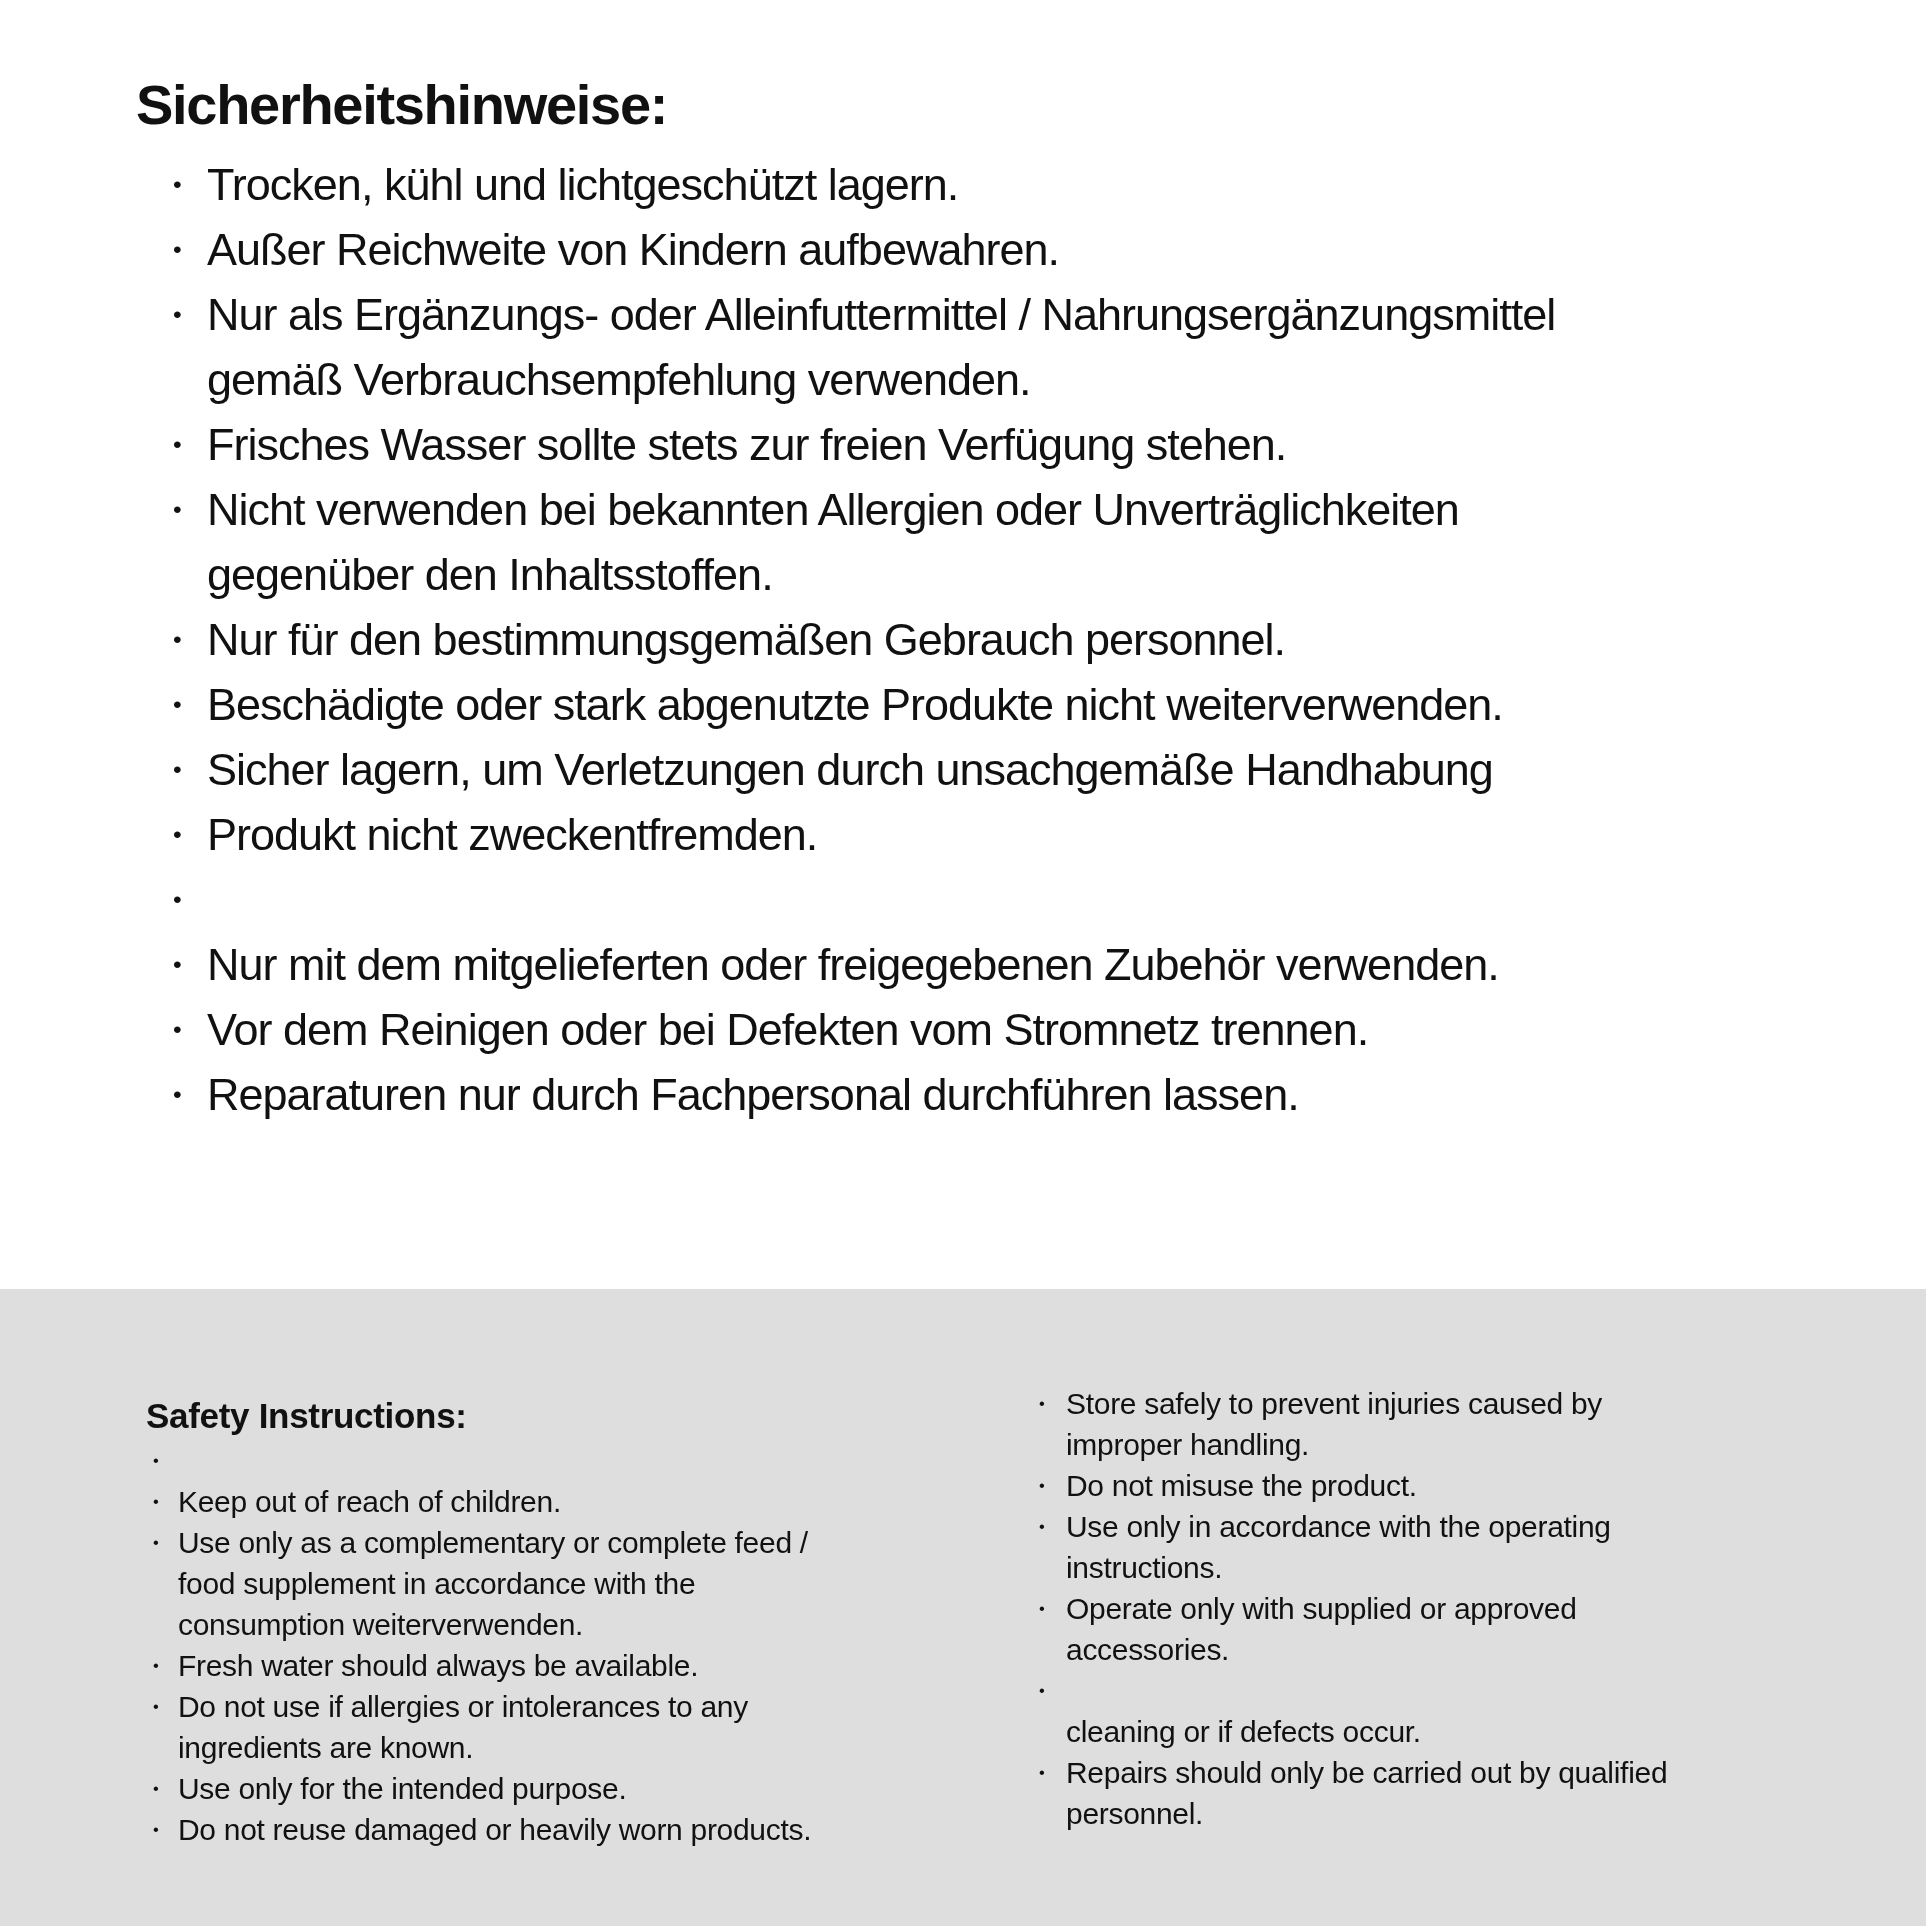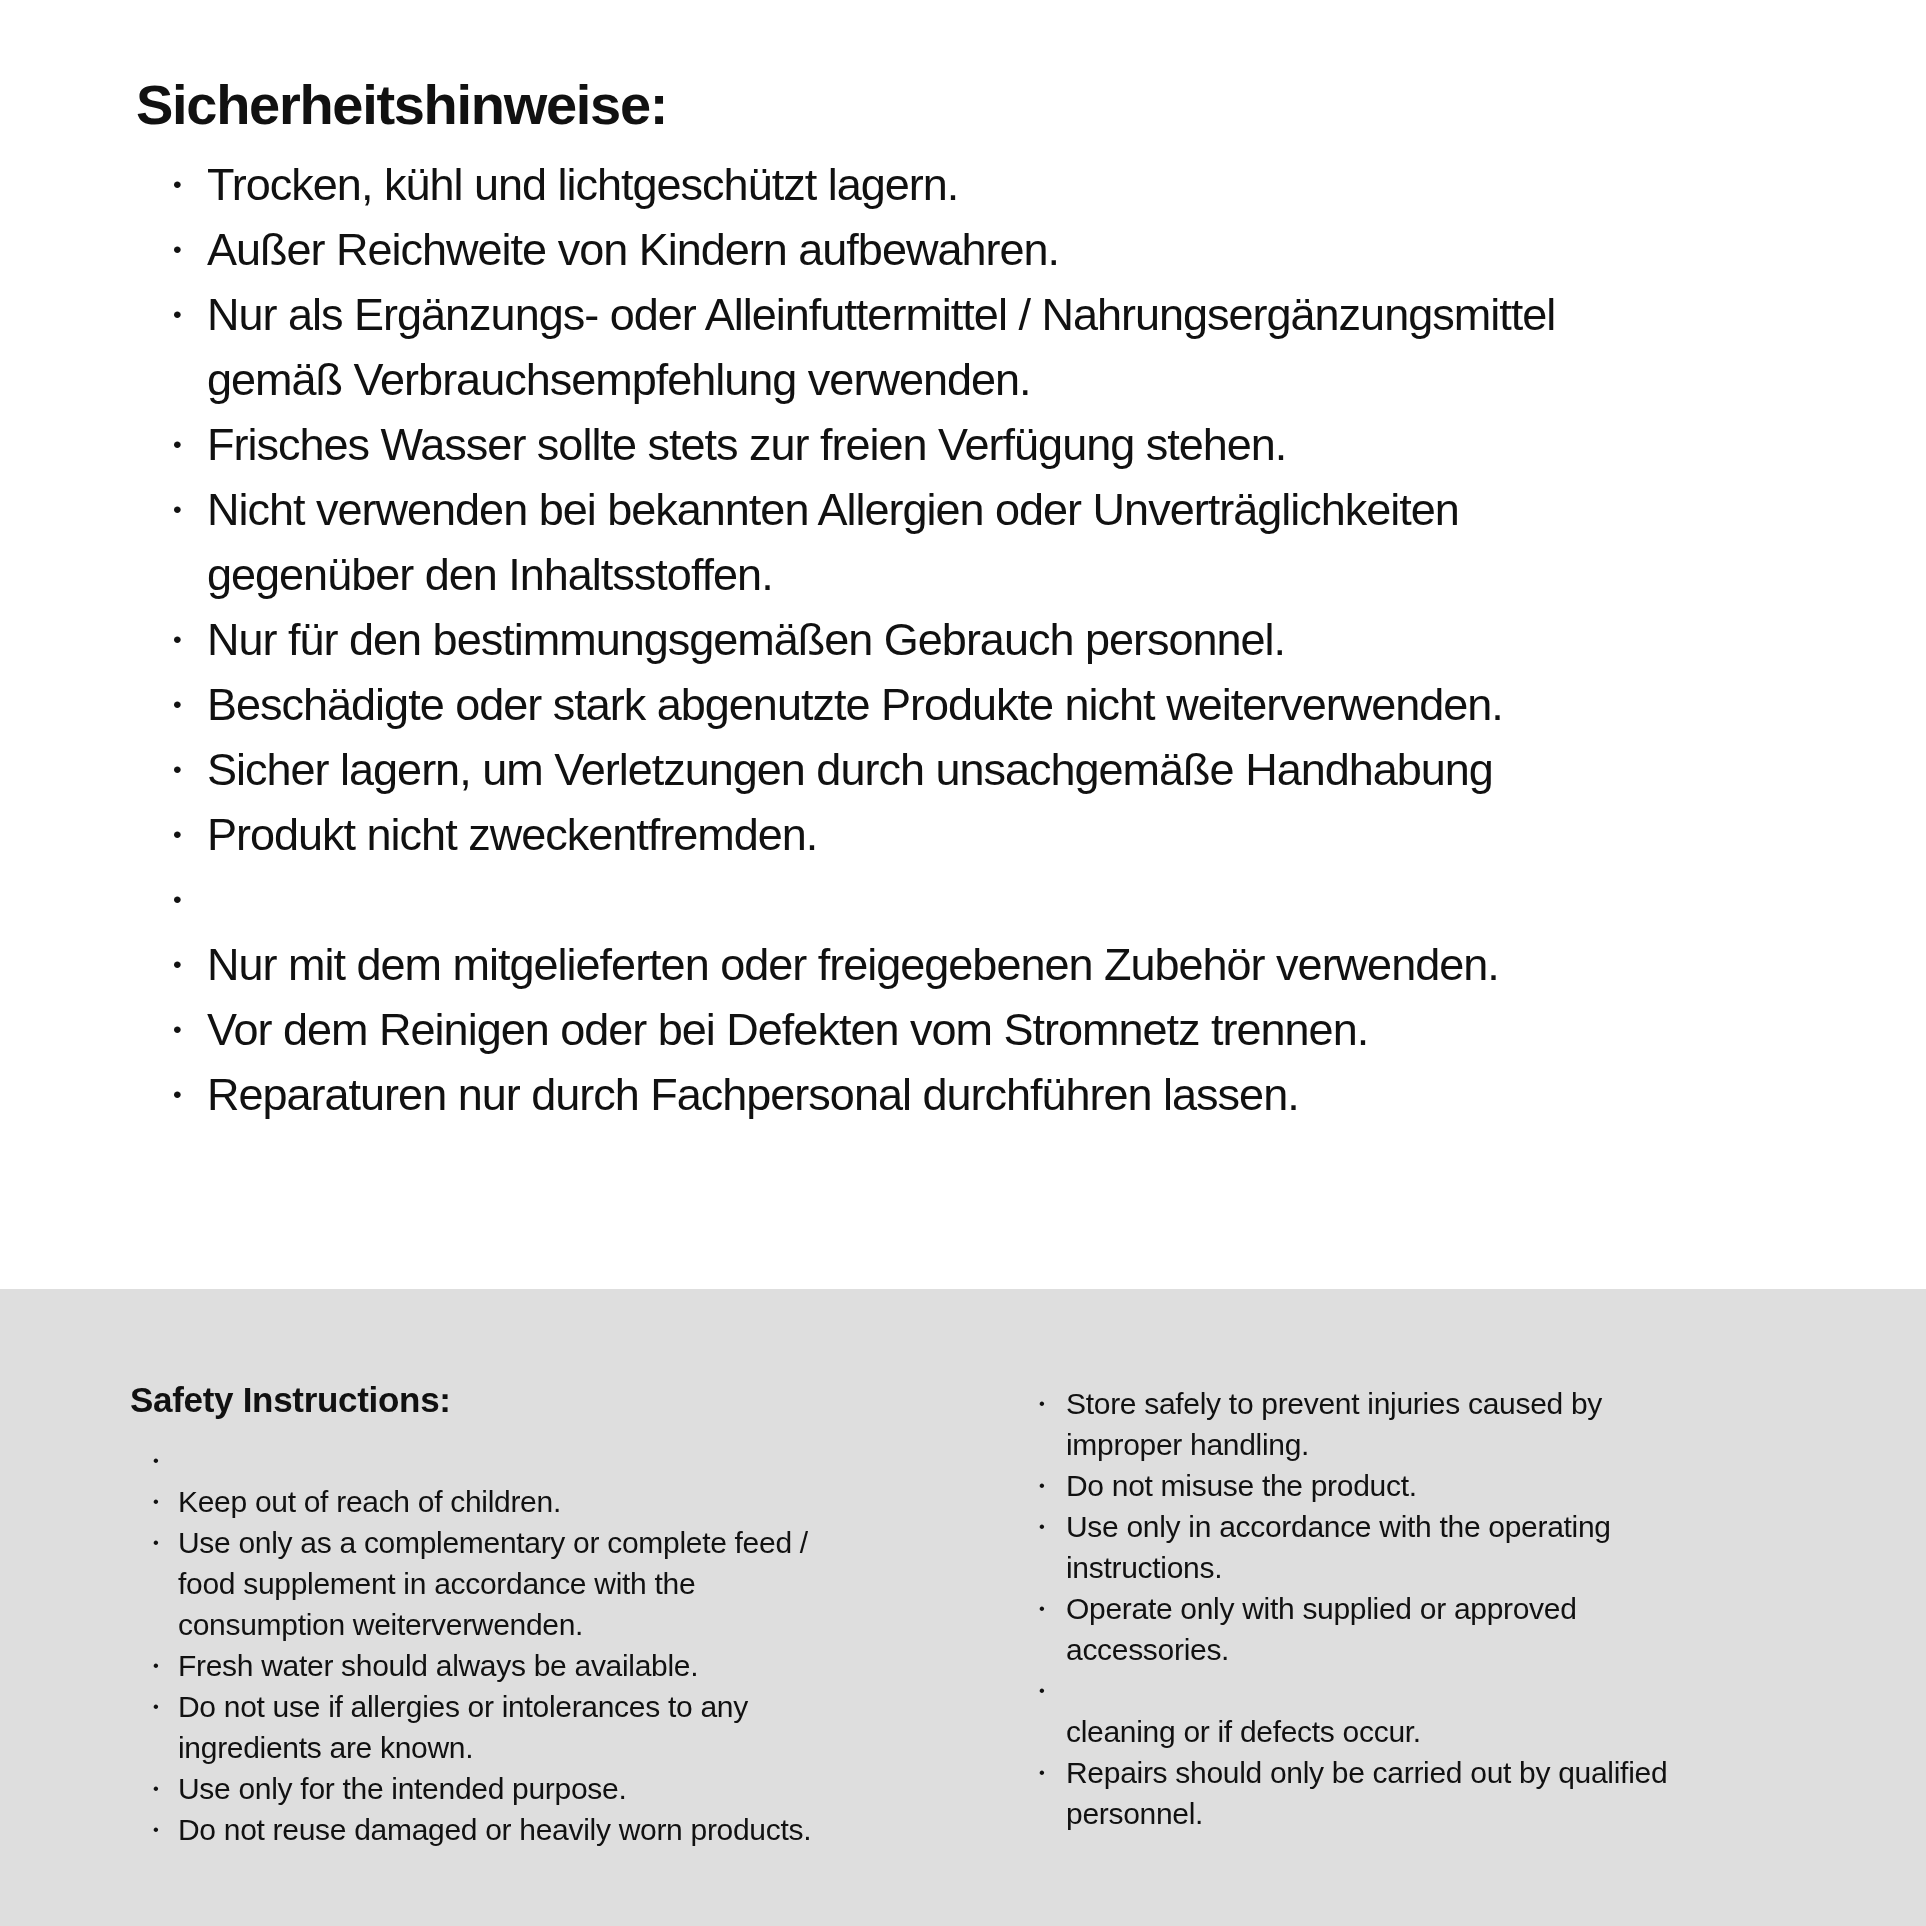--- a/index.html
+++ b/index.html
@@ -61,21 +61,21 @@
   
   .section-en {
     position: absolute;
     left: 0; top: 1289px;
     width: 1926px; height: 637px;
     background: var(--panel-bg, #dedede);
   }
   .en-title {
     position: absolute;
     left: 130px; top: 90px;
-    margin: 0;
+    margin: 16px;
     font-size: 35px;
     line-height: 41px;
     font-weight: 700;
     letter-spacing: -0.3px;
   }
   .en-list {
     position: absolute;
     left: 0;
     right: 0;
     margin: 0; padding: 0;

